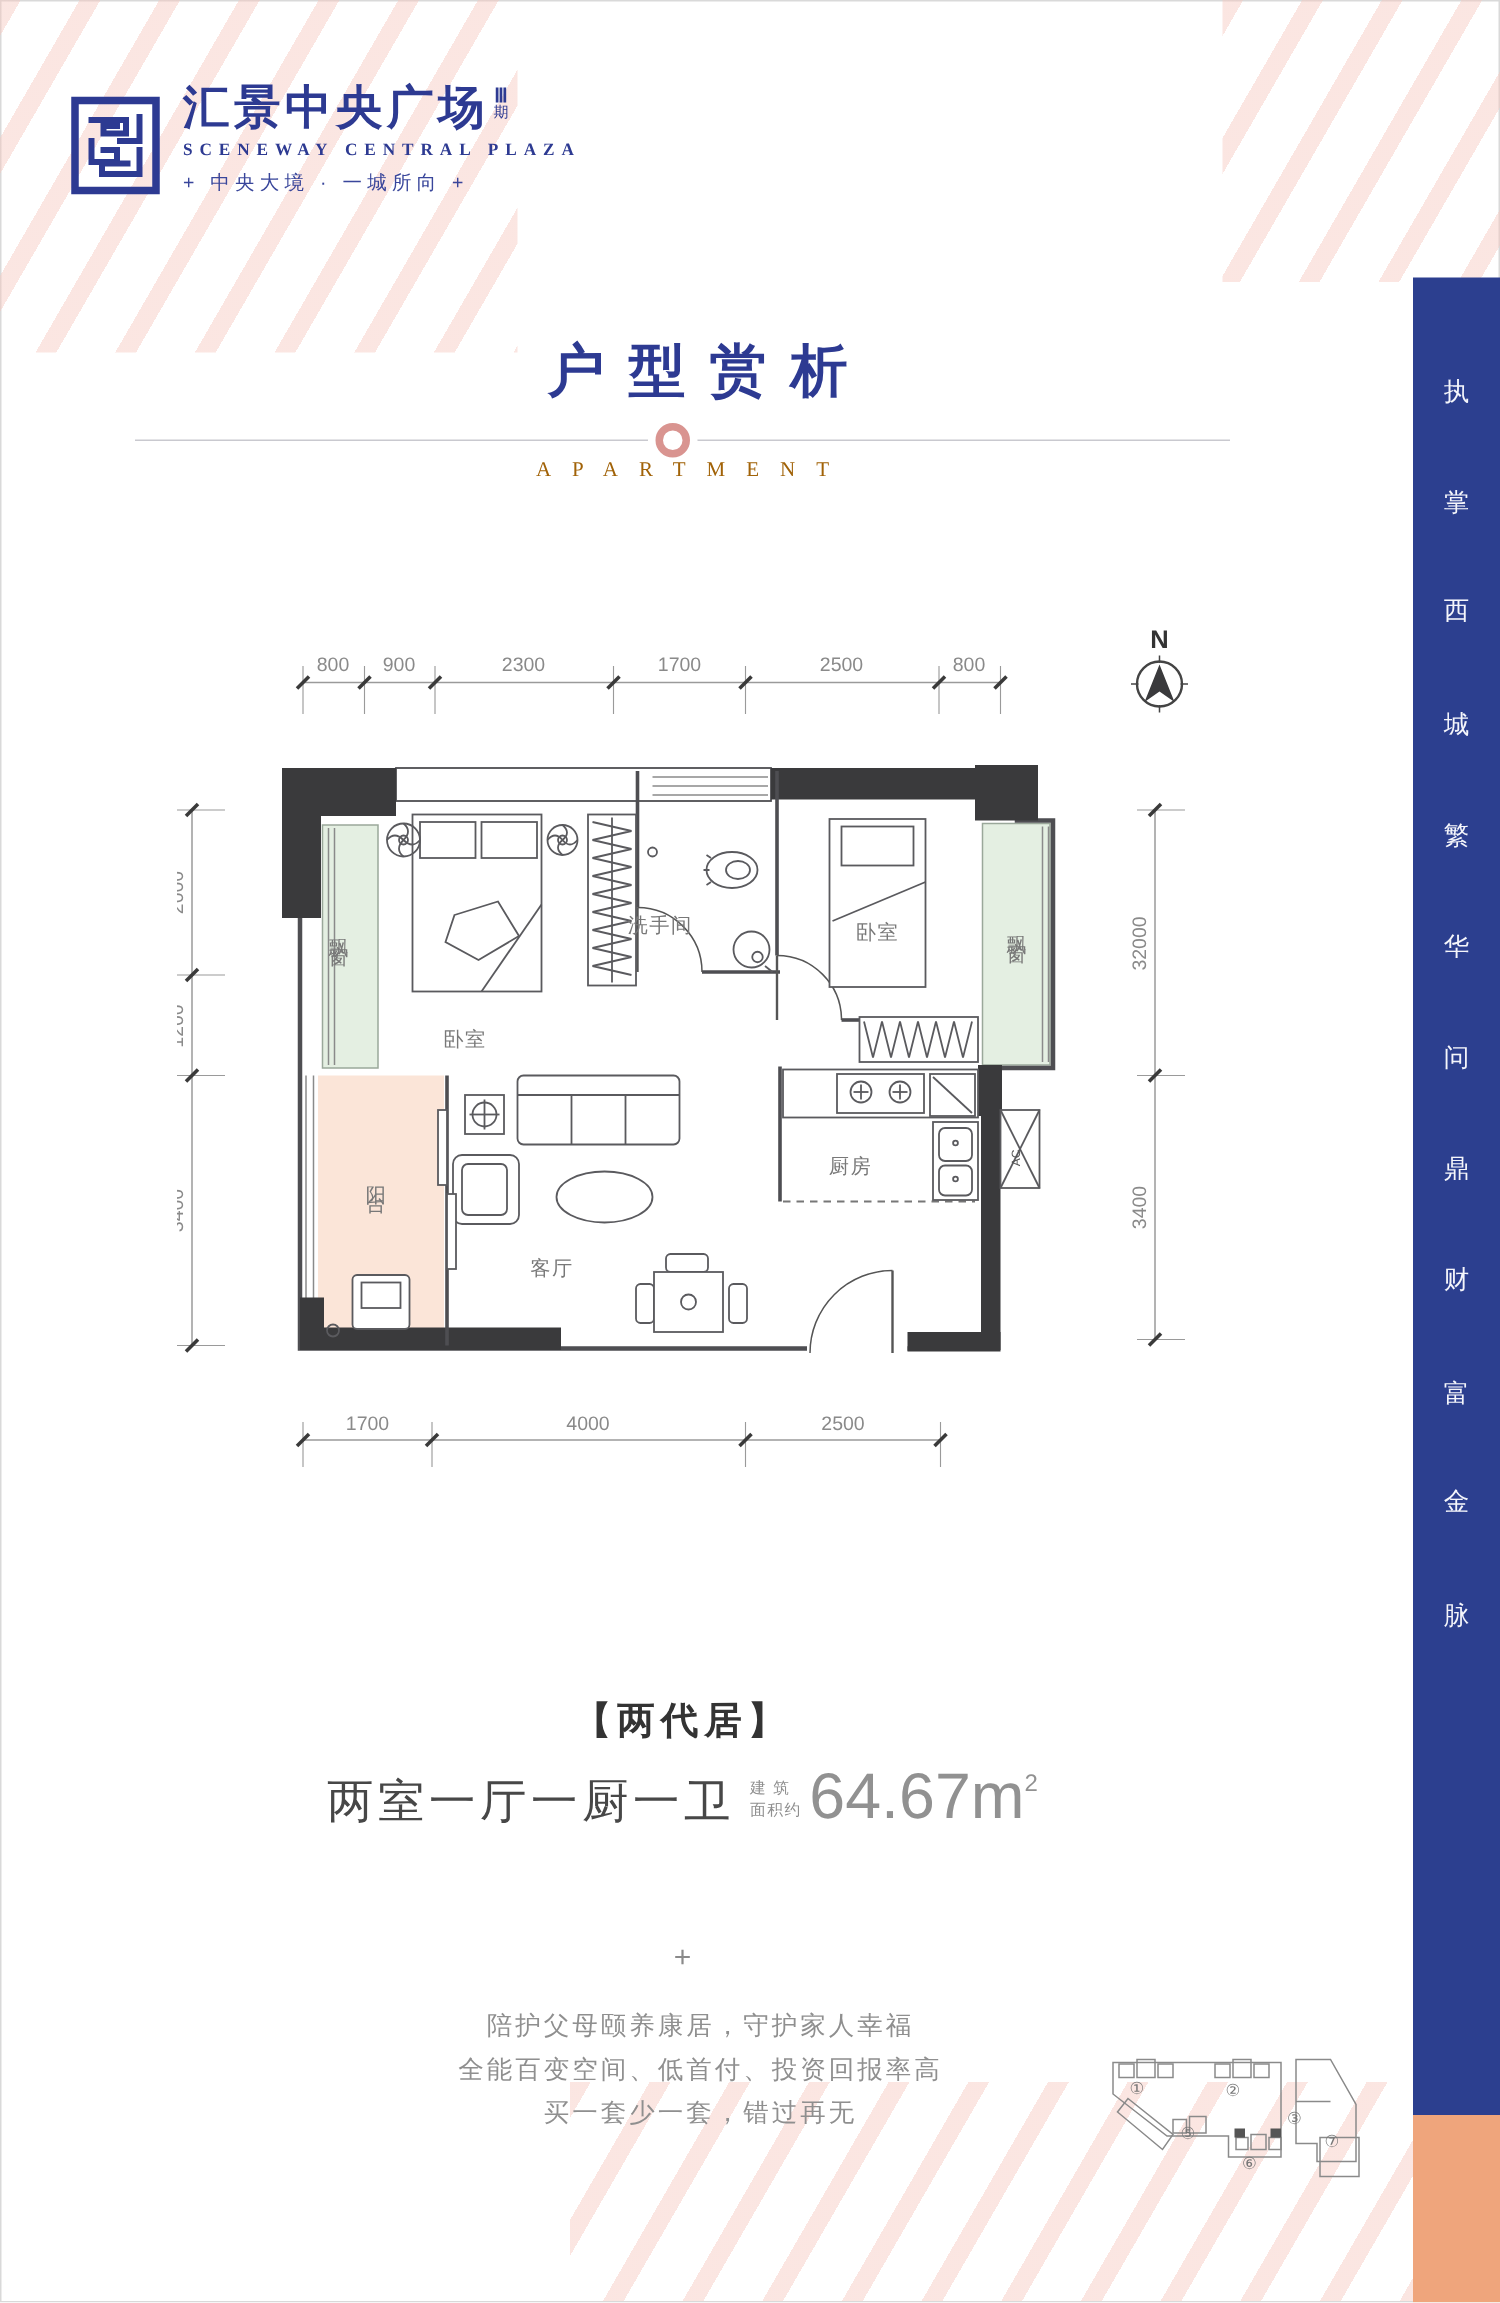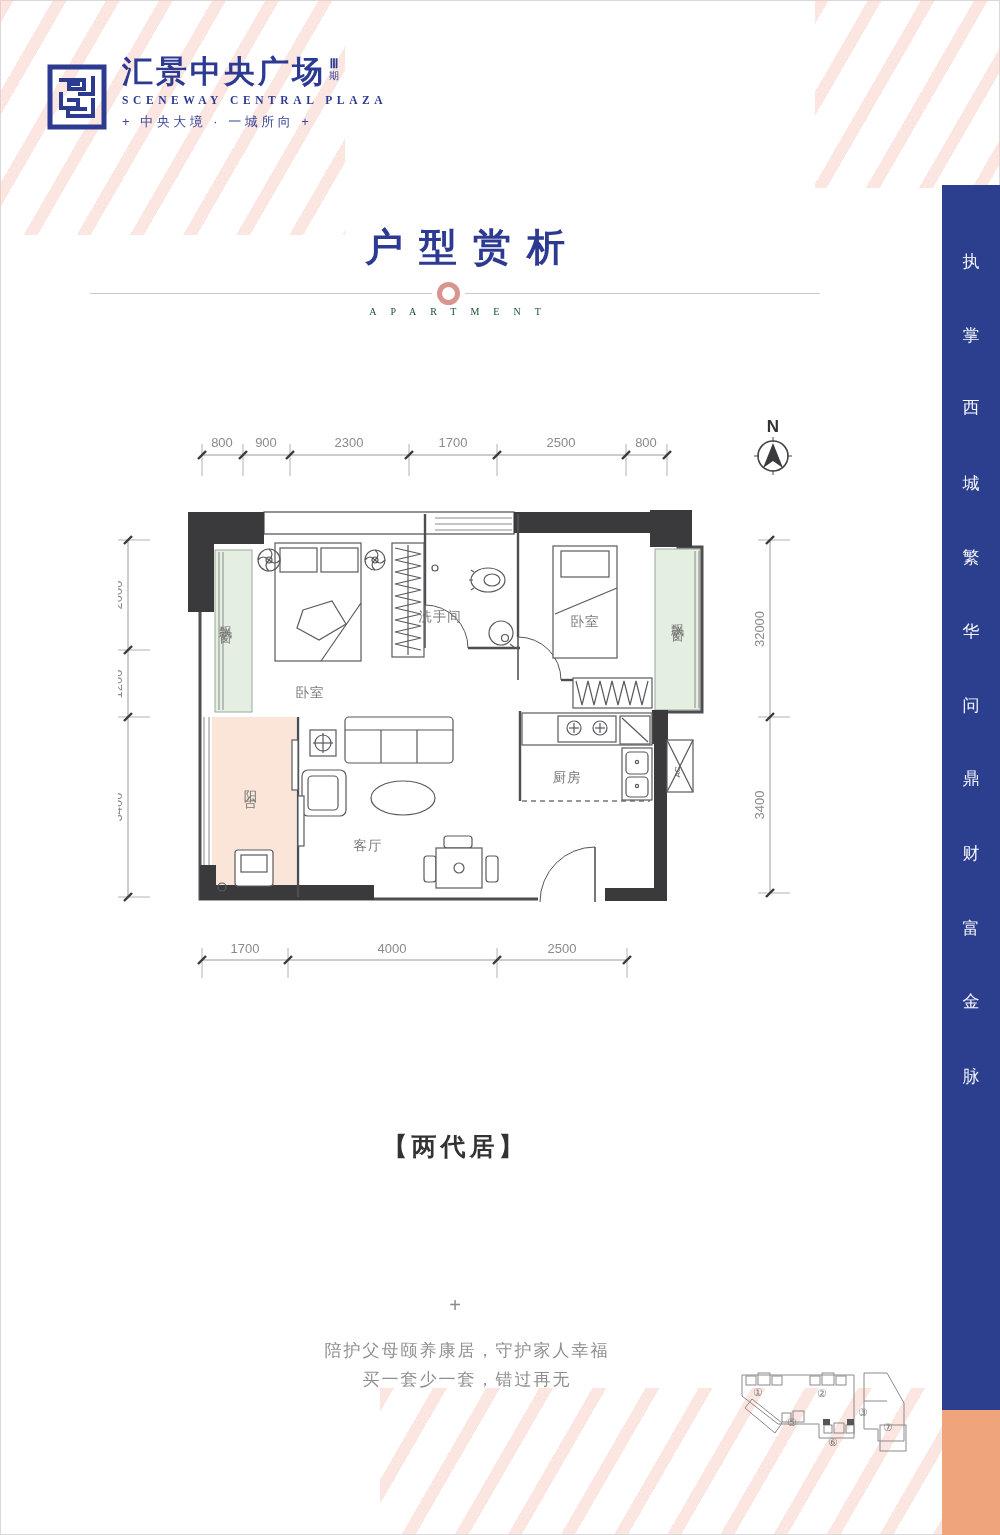--- a/index.html
+++ b/index.html
@@ -19,22 +19,22 @@
   .phase-num{font-size:13px;font-weight:700;}
   .phase-unit{font-size:10px;margin-top:1px;}
   .brand-en{font-family:"Liberation Serif",serif;font-size:11.5px;letter-spacing:4.6px;margin-top:7px;font-weight:600;}
   .brand-tag{font-size:13px;letter-spacing:3.5px;margin-top:7px;color:#39469b;}
   
   .sec-title{left:10px;top:222px;width:910px;text-align:center;color:#2d3a92;
              font-size:38px;font-weight:600;letter-spacing:16px;text-indent:16px;}
   .rule{left:90px;top:293px;width:730px;height:1px;background:#c9c9cf;}
   .ornament{left:437px;top:282px;width:13px;height:13px;border-radius:50%;
             border:5px solid #d99490;background:#fff;box-shadow:0 0 0 5px #fff;}
-  .sec-sub{left:0;top:306px;width:910px;text-align:center;color:#14532d;
-           font-family:"Liberation Serif",serif;font-size:10px;letter-spacing:14px;text-indent:14px;}
+  .sec-sub{left:0;top:306px;width:910px;text-align:center;color:#a16207;
+           font-family:"Liberation Serif",serif;font-size:14px;letter-spacing:14px;text-indent:14px;}
   
   .rlab{color:#787878;font-size:13.5px;letter-spacing:1px;text-align:center;}
   .rlab.v{writing-mode:vertical-rl;letter-spacing:4px;height:48px;}
   
   .unit-name{left:0;top:1130px;width:910px;text-align:center;color:#333;font-size:25px;letter-spacing:4px;font-weight:bold;}
   .unit-line{left:0;top:1178px;width:910px;display:flex;justify-content:center;align-items:flex-end;}
   .unit-layout{font-size:31px;color:#474747;letter-spacing:3px;line-height:1.2;}
   .area-prefix{font-size:10.5px;color:#8f8f8f;line-height:1.4;margin:0 5px 4px 10px;letter-spacing:1px;}
   .area-value{font-size:43px;color:#919191;line-height:.95;}
   .area-sup{font-size:16px;color:#919191;vertical-align:18px;line-height:1;}
@@ -321,24 +321,33 @@
   <div class="abs rlab v" style="left:216px;top:595px;">飘窗</div>
   <div class="abs rlab" style="left:282px;top:684px;width:56px;">卧室</div>
   <div class="abs rlab" style="left:404px;top:608px;width:72px;">洗手间</div>
   <div class="abs rlab" style="left:557px;top:613px;width:56px;">卧室</div>
   <div class="abs rlab v" style="left:668px;top:593px;">飘窗</div>
   <div class="abs rlab v" style="left:241px;top:760px;">阳台</div>
   <div class="abs rlab" style="left:340px;top:837px;width:56px;">客厅</div>
   <div class="abs rlab" style="left:539px;top:769px;width:56px;">厨房</div>
 
   <div class="abs unit-name">【两代居】</div>
+  <div class="abs unit-line">
+    <span class="unit-layout">两室一厅一厨一卫</span>
+    <span class="area-prefix">
+      <span>建 筑</span><br>
+      <span>面积约</span>
+    </span>
+    <span class="area-value"><span>64.67m</span><span class="area-sup">2</span></span>
+  </div>
 
   <div class="abs promo-plus">+</div>
   <div class="abs promo">
     <div>陪护父母颐养康居，守护家人幸福</div>
+    <div>全能百变空间、低首付、投资回报率高</div>
     <div>买一套少一套，错过再无</div>
   </div>
 
   <svg class="abs" style="left:728px;top:1363px;" width="185" height="105" viewBox="0 0 185 105">
     <g fill="none" stroke="#8a8a8a" stroke-width="1">
       <path d="M14,12 H126 V75 H91 V61 H50 L14,33 Z"></path>
       <path d="M24,36 L54,60 L47,70 L17,45 Z"></path>
       <path d="M136,10 H159 L176,40 V78 H150 V66 H136 Z"></path>
       <line x1="136" y1="38" x2="159" y2="38"></line>
       <rect x="152" y="62" width="26" height="26"></rect>

